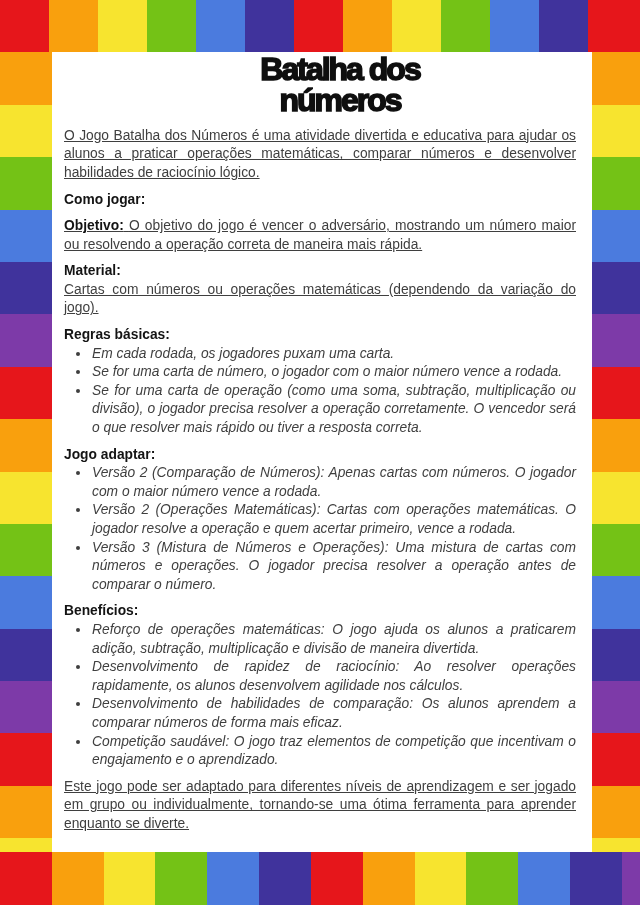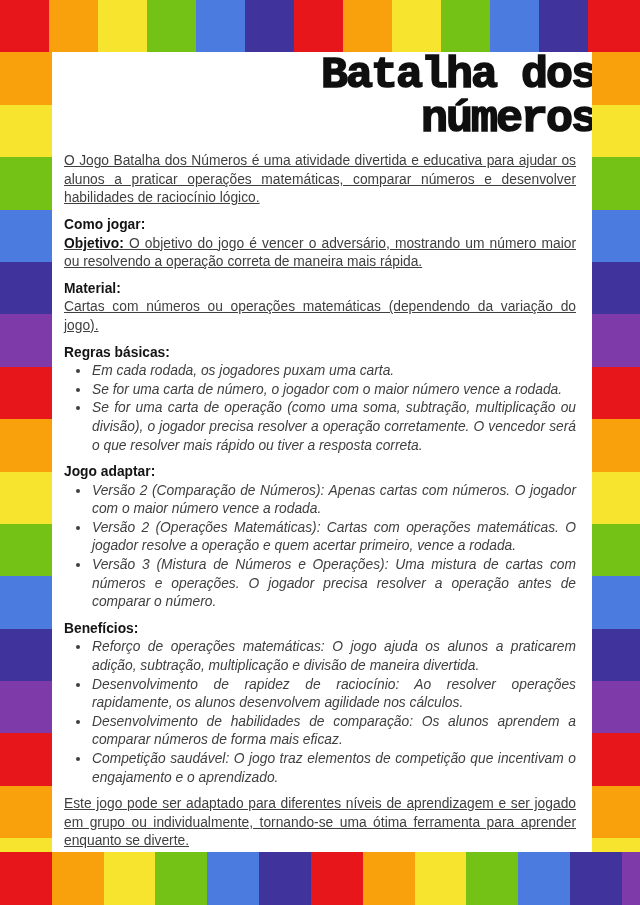--- a/index.html
+++ b/index.html
@@ -32,38 +32,38 @@
   
   .content {
     position: absolute; left: 52px; right: 48px; top: 52px; bottom: 53px;
     background: #ffffff;
     padding: 2px 16px 0 12px;
     box-sizing: border-box;
     color: var(--body-color, #3f3f3f);
     font-size: 13.8px; line-height: 18.6px;
   }
   .title {
-    font-family: Liberation Mono, monospace;
+    font-family: Liberation Sans, sans-serif;
     font-weight: bold;
-    font-size: 45px; line-height: 0.98;
+    font-size: 32px; line-height: 0.98;
     letter-spacing: -2px;
     color: var(--title-color, #0f0f0f);
     -webkit-text-stroke: 1.6px var(--title-color, #0f0f0f);
-    text-align: right;
+    text-align: center;
     position: relative; left: 20px;
     margin: 0 0 10px 0;
   }
   h2 {
     font-size: 13.8px; line-height: 18.6px;
     color: var(--heading-color, #141414);
     margin: 0; font-weight: bold;
   }
   p { margin: 0 0 8px 0; text-decoration: underline; }
   p.justify { text-align: justify; }
-  p.objetivo { }
+  p.objetivo { margin-top: 8px; }
   strong { color: var(--heading-color, #141414); }
   ul { margin: 0 0 8px 0; padding-left: 27px; font-style: italic; }
   li { text-align: justify; padding-left: 1px; }
 </style>
 </head>
 <body>
 
 <div class="page">
 
   <div class="border-top">

